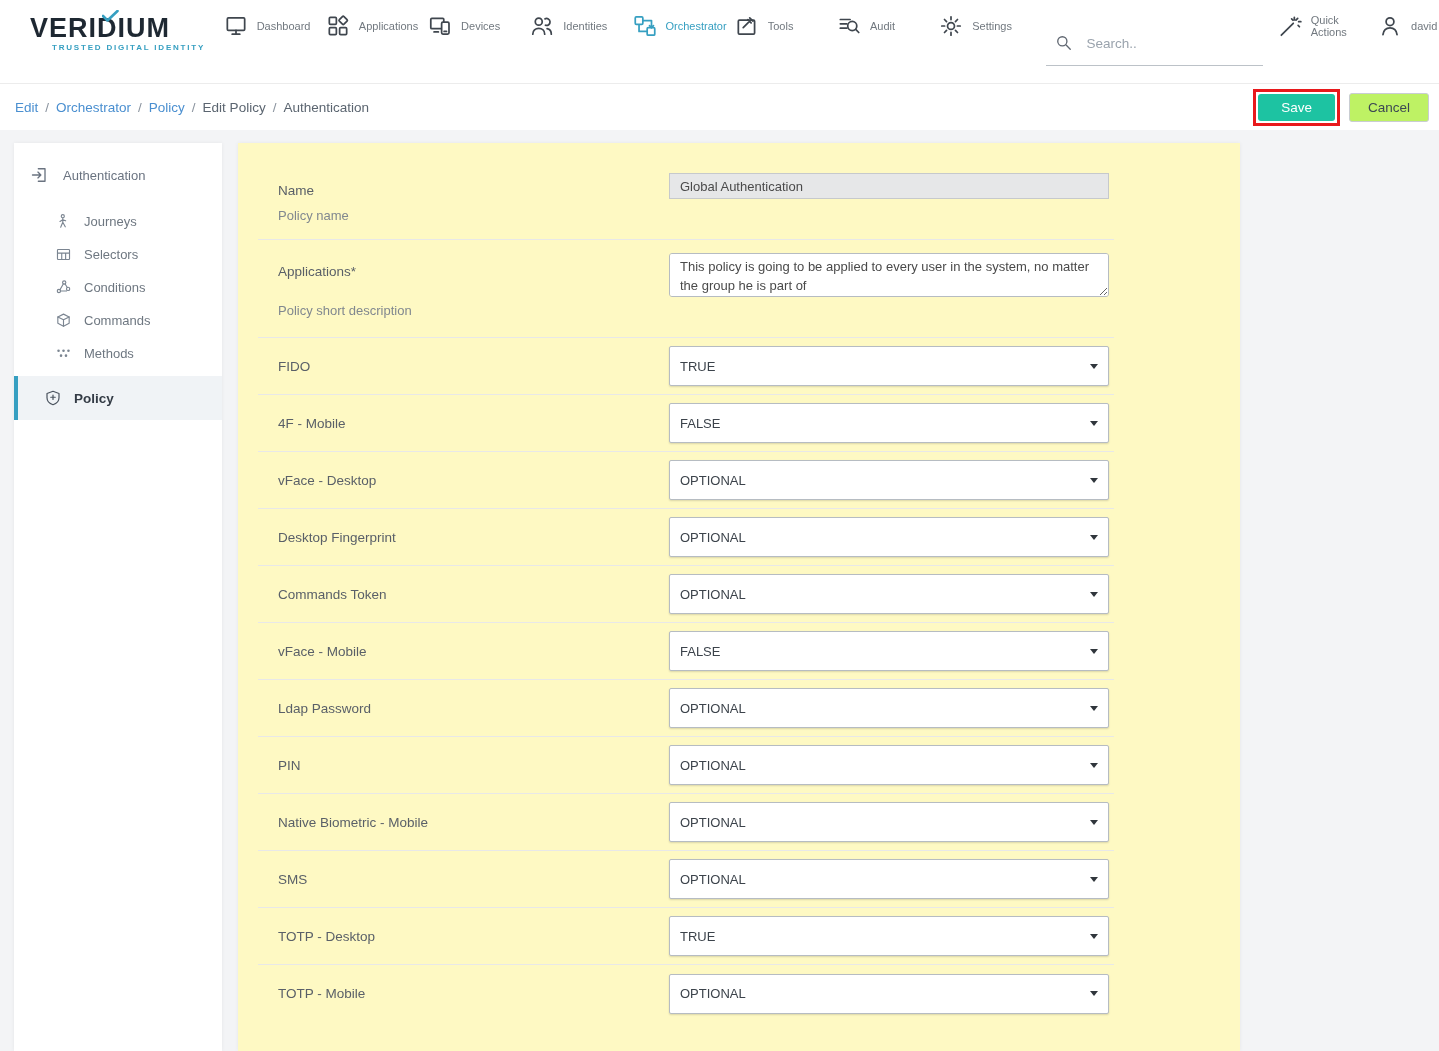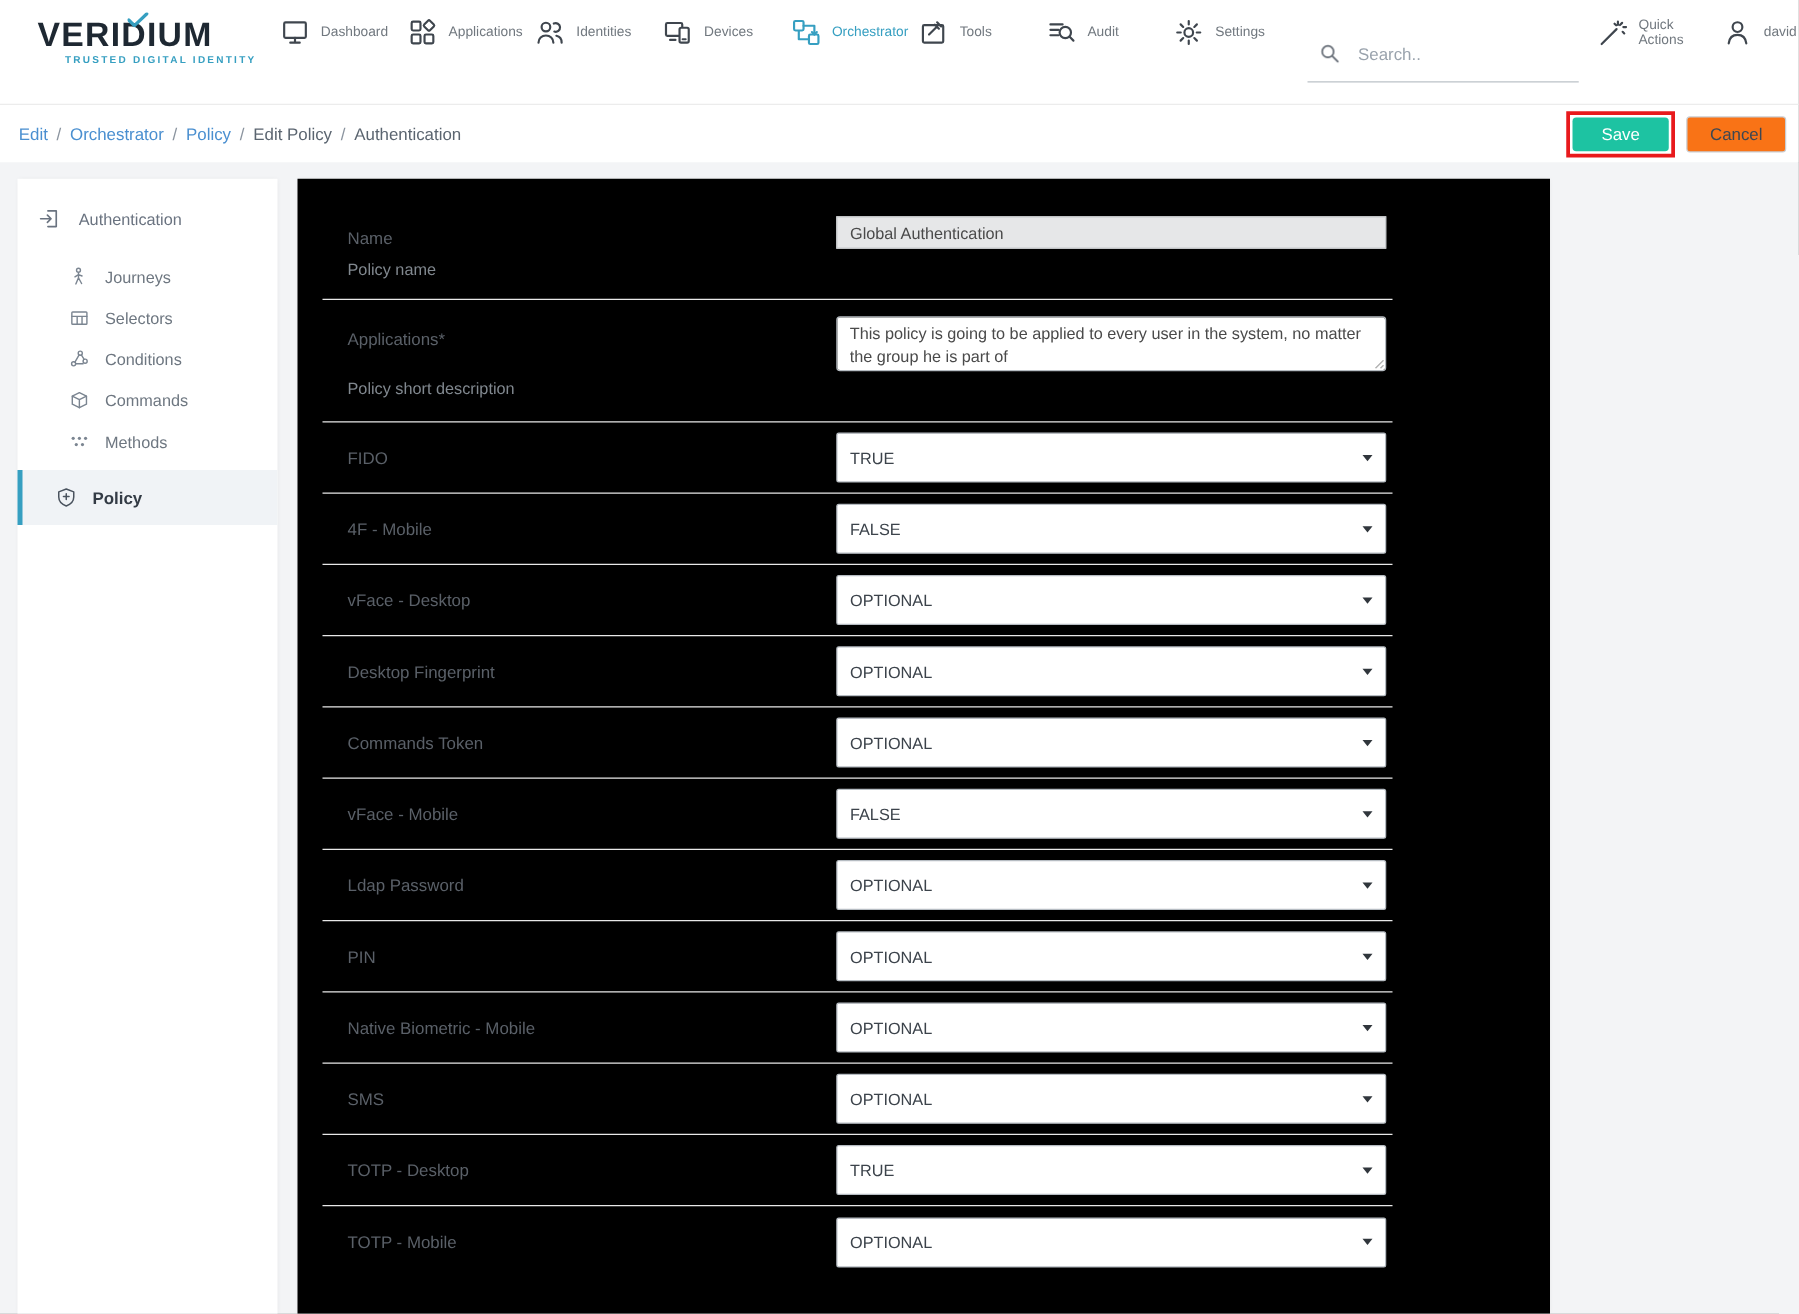--- a/index.html
+++ b/index.html
@@ -51,32 +51,32 @@
   .crumb a{color:var(--link);text-decoration:none;cursor:pointer;}
   .crumb .cur{color:#5b6570;}
   .crumb .sep{color:#8a939e;margin:0 7px;}
   .actions{margin-left:auto;display:flex;align-items:center;}
   .save-annot{border:3px solid var(--annotation);padding:2px;margin-right:4px;}
   .btn-save{
     background:var(--save);color:#fff;border:0;border-radius:3px;
     font-size:13.5px;font-family:inherit;padding:6px 23px;cursor:pointer;
   }
   .btn-cancel{
-    background:#f97316;color:#3c4753;border:1px solid #c9cdd2;border-radius:3px;
+    background:#bef264;color:#3c4753;border:1px solid #c9cdd2;border-radius:3px;
     font-size:13.5px;font-family:inherit;padding:6px 18px;margin-left:5px;cursor:pointer;
   }
 
   
   .page{position:absolute;top:130px;left:0;width:1439px;height:921px;background:#f3f4f6;}
   .sidebar{
     position:absolute;left:14px;top:13px;width:208px;height:908px;background:#fff;
     box-shadow:0 0 4px rgba(0,0,0,.06);
   }
   .main{
-    position:absolute;left:238px;top:13px;width:1002px;height:908px;background:#000000;
+    position:absolute;left:238px;top:13px;width:1002px;height:908px;background:#fef9c3;
     box-shadow:0 0 4px rgba(0,0,0,.06);
   }
 
   
   .side-head{display:flex;align-items:center;gap:13px;padding:22px 16px 0 16px;color:#6a7380;font-size:13px;cursor:pointer;}
   .side-list{margin-top:20px;}
   .side-item{height:33px;display:flex;align-items:center;gap:12px;padding-left:41px;font-size:13px;color:#6e7781;cursor:pointer;}
   .side-item .sic{color:#7b8591;}
   .side-active{
     margin-top:6px;height:44px;display:flex;align-items:center;gap:12px;
@@ -151,41 +151,41 @@
           <rect x="13.8" y="3.8" width="6" height="6" rx="1" transform="rotate(45 16.8 6.8)"></rect>
           <rect x="4" y="13.5" width="6.5" height="6.5" rx="1"></rect>
           <rect x="13.5" y="13.5" width="6.5" height="6.5" rx="1"></rect>
         </svg>
     </span>
     <span class="nav-lbl">Applications</span>
   </div>
 
   <div class="nav-item">
     <span>
-      <svg class="stroke" width="26" height="26" viewBox="0 0 24 24">
-          <circle cx="9" cy="8" r="3.2"></circle>
-          <path d="M3.5 19.5c0-3.2 2.4-5.3 5.5-5.3s5.5 2.1 5.5 5.3"></path>
-          <path d="M14.8 5.4a3.2 3.2 0 1 1 .4 5.9M16.7 14.4c2.5.5 3.9 2.6 3.9 5.1"></path>
-        </svg>
-    </span>
-    <span class="nav-lbl">Identities</span>
-  </div>
-
-  <div class="nav-item">
-    <span>
       <svg width="26" height="26" viewBox="0 0 24 24">
           <g fill="none" stroke="currentColor" stroke-width="1.6" stroke-linecap="round" stroke-linejoin="round">
             <rect x="3.5" y="5" width="12" height="9.5" rx="1"></rect>
             <path d="M6.5 17.5h4"></path>
             <rect x="13.5" y="8.5" width="6.8" height="11" rx="1.2" fill="#ffffff"></rect>
             <path d="M15.8 17h2.2"></path>
           </g>
         </svg>
     </span>
     <span class="nav-lbl">Devices</span>
+  </div>
+
+  <div class="nav-item">
+    <span>
+      <svg class="stroke" width="26" height="26" viewBox="0 0 24 24">
+          <circle cx="9" cy="8" r="3.2"></circle>
+          <path d="M3.5 19.5c0-3.2 2.4-5.3 5.5-5.3s5.5 2.1 5.5 5.3"></path>
+          <path d="M14.8 5.4a3.2 3.2 0 1 1 .4 5.9M16.7 14.4c2.5.5 3.9 2.6 3.9 5.1"></path>
+        </svg>
+    </span>
+    <span class="nav-lbl">Identities</span>
   </div>
 
   <div class="nav-item active">
     <span>
       <svg class="stroke" width="26" height="26" viewBox="0 0 24 24">
           <rect x="3" y="3.5" width="7" height="7" rx="1"></rect>
           <rect x="14" y="13.5" width="7" height="7" rx="1"></rect>
           <path d="M10 7h8v6.5M14 17H6.5V11"></path>
           <path d="M16.2 11.7l1.8 1.8 1.8-1.8"></path>
         </svg>

